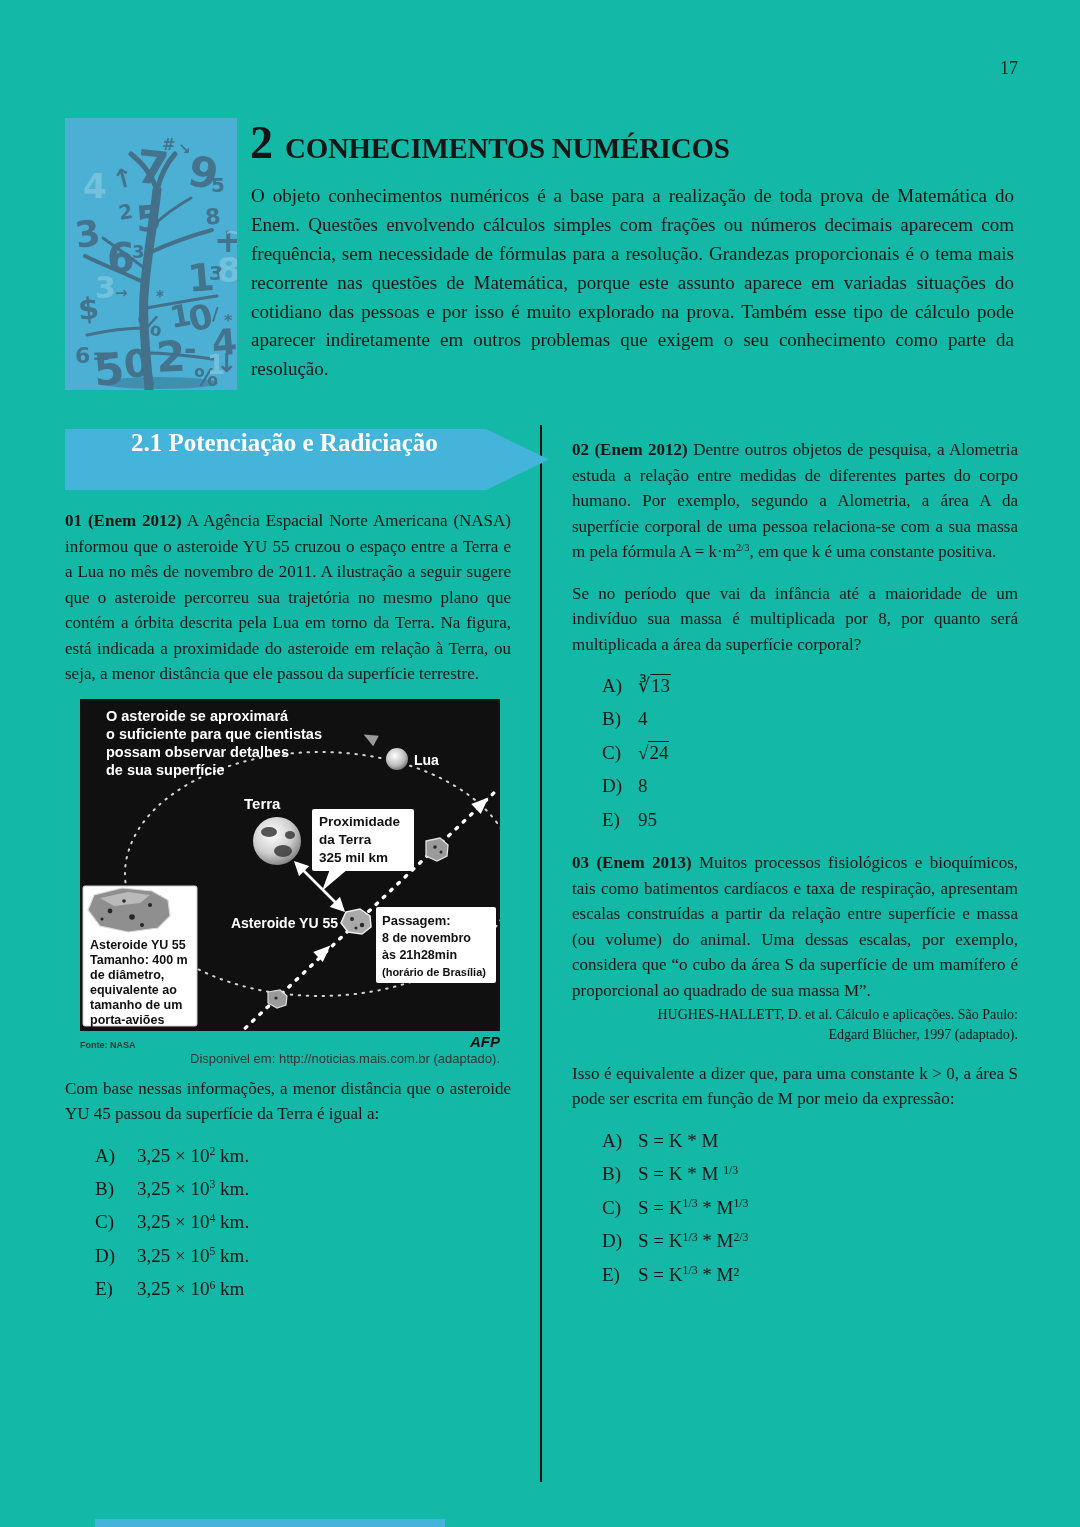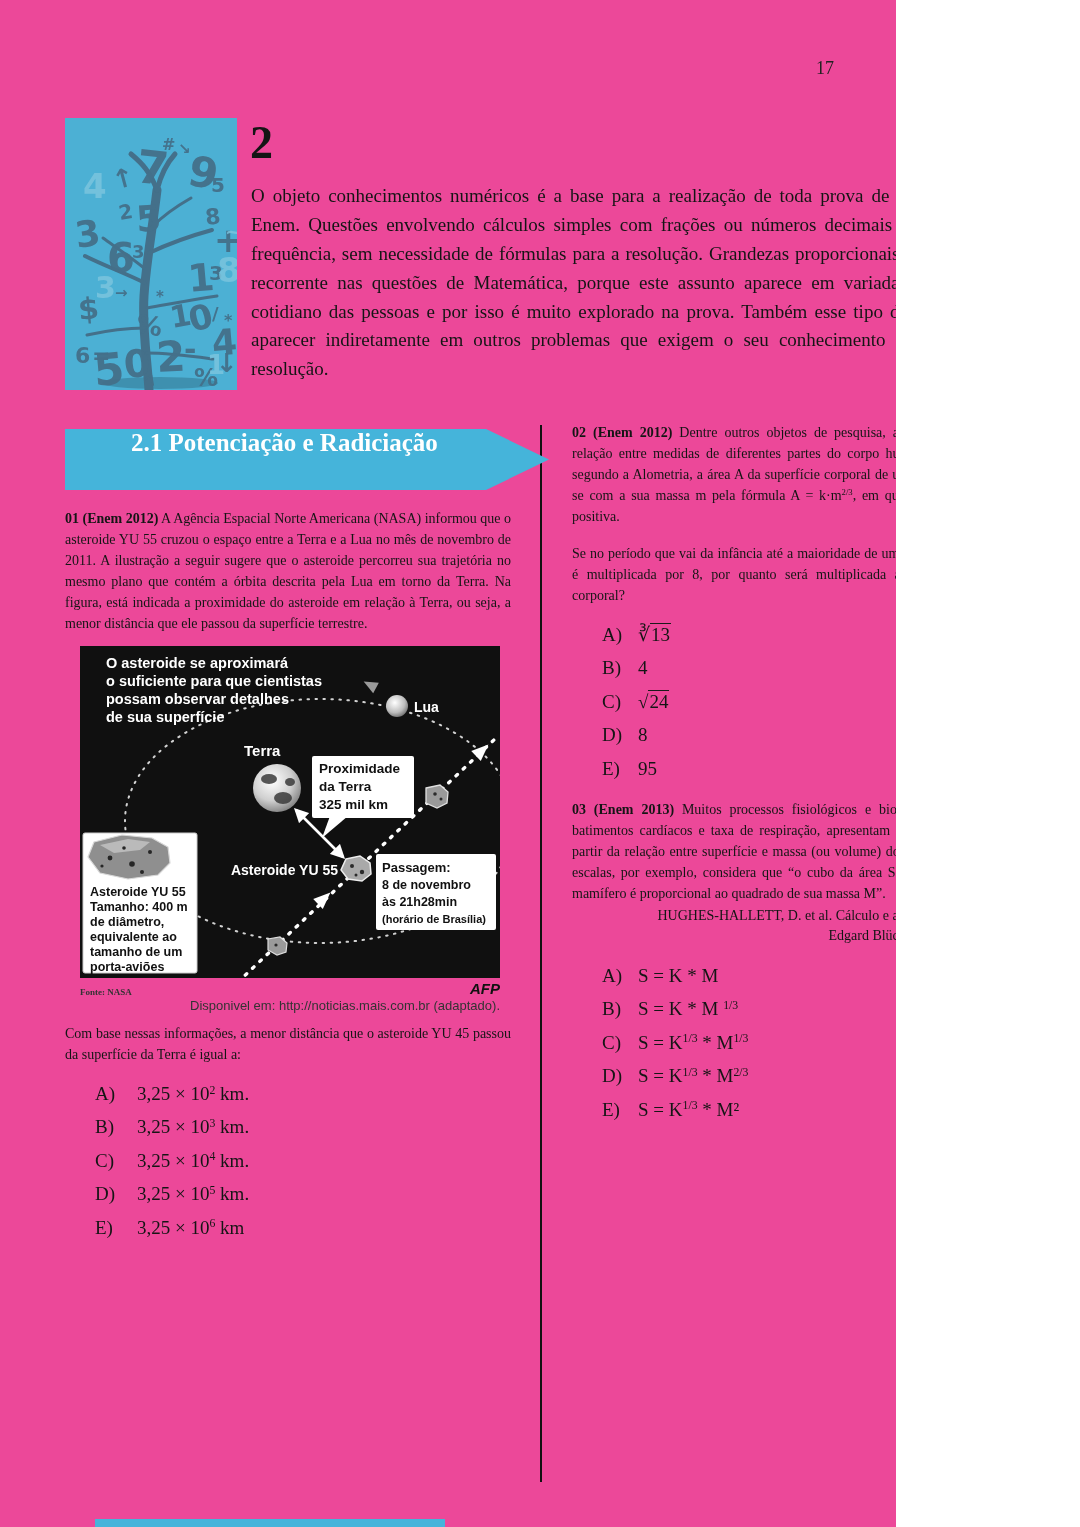--- a/index.html
+++ b/index.html
@@ -1,51 +1,51 @@
 <!DOCTYPE html>
 <html lang="pt"><head>
 <meta charset="utf-8">
 <style>
   html,body{margin:0;padding:0;background:#fff;}
-  .page{position:relative;width:896px;height:1527px;background:#ec4899;overflow:hidden;
+  .page{position:relative;width:1080px;height:1527px;background:#14b8a6;overflow:hidden;
         font-family:"Liberation Serif", serif;color:#151515;}
   .page-number{position:absolute;top:58px;right:62px;font-size:18px;color:#222;}
   
   .header{position:absolute;left:65px;top:118px;width:950px;}
   .tree-fig{position:absolute;left:0;top:0;width:172px;height:272px;}
   .tree-num{font-family:"DejaVu Sans",sans-serif;font-weight:bold;fill:#44708a;opacity:.95;}
   .tree-num.light{fill:#7ac4de;opacity:.85;}
   .header-right{margin-left:185px;width:765px;}
   .chapter-heading{display:flex;align-items:baseline;gap:12px;margin:2px 0 16px 0;}
   .ch-num{font-size:46px;font-weight:bold;line-height:1;}
   .ch-title{font-size:29px;font-weight:bold;letter-spacing:-0.3px;}
   .intro{margin:1px;font-size:19px;line-height:1.52;text-align:justify;}
   
   .col-divider{position:absolute;left:540px;top:425px;width:2px;height:1057px;background:#111;}
   .col{position:absolute;top:425px;width:446px;}
   .col.left{left:65px;}
   .col.right{left:572px;top:422px;}
-  .para{font-size:14px;line-height:1.5;text-align:justify;margin:0 0 12px 0;}
+  .para{font-size:17px;line-height:1.5;text-align:justify;margin:15px 0 12px 0;}
   .seg-b{font-weight:bold;}
   .seg-sup{font-size:.62em;position:relative;top:-.55em;letter-spacing:0;}
   .seg-over{border-top:1.6px solid #1a1a1a;padding:0 1px;}
   
   .banner{position:relative;width:448px;height:61px;background:#45b4da;margin:4px 0 18px 0;
           clip-path:polygon(0 0,87% 0,100% 50%,87% 100%,0 100%);
           display:flex;align-items:flex-start;padding-left:36px;}
   .banner-text{color:#ffffff;font-weight:bold;font-size:25px;padding-left:30px;}
   
   .options{margin:14px 0 0 30px;}
   .option-row{display:flex;align-items:baseline;font-size:19px;line-height:1.55;margin-bottom:4px;}
   .opt-label{width:42px;flex:0 0 42px;}
   
   .asteroid-figure{width:420px;margin:6px 0 2px 15px;}
   .fig-svg{display:block;width:420px;height:332px;background:#101010;}
   .fig-src-row{display:flex;justify-content:space-between;align-items:flex-end;margin-top:2px;}
-  .fig-source{font-family:Liberation Serif, serif;font-size:9px;font-weight:bold;color:#333;}
+  .fig-source{font-family:Liberation Sans, sans-serif;font-size:9px;font-weight:bold;color:#333;}
   .fig-agency{font-family:"Liberation Sans",sans-serif;font-size:15px;font-weight:bold;font-style:italic;color:#111;}
   .fig-credit{font-family:"Liberation Sans",sans-serif;font-size:13px;color:#333;text-align:right;margin-top:1px;}
   
   .citation{font-size:14px;line-height:1.45;text-align:right;padding-left:55px;margin:2px 0 8px 0;}
   
   text{font-family:"Liberation Sans",sans-serif;}
   .ft-white{fill:#ffffff;font-weight:bold;}
   .ft-dark{fill:#111111;font-weight:bold;}
   .bottom-strip{position:absolute;left:95px;top:1519px;width:350px;height:8px;background:#45b4da;}
 </style>
@@ -109,20 +109,21 @@
           <text x="18" y="80" font-size="34" class="tree-num light">4</text>
           <text x="152" y="164" font-size="34" class="tree-num light">8</text>
           <text x="30" y="180" font-size="30" class="tree-num light">3</text>
           <text x="142" y="256" font-size="26" class="tree-num light">1</text>
           <text x="160" y="120" font-size="20" class="tree-num light">~</text>
         </g>
     </svg>
     <div class="header-right">
       <div class="chapter-heading">
         <span class="ch-num">2</span>
+        <span class="ch-title">CONHECIMENTOS NUMÉRICOS</span>
       </div>
       <p class="intro">O objeto conhecimentos numéricos é a base para a realização de toda prova de Matemática do Enem. Questões envolvendo cálculos simples com frações ou números decimais aparecem com frequência, sem necessidade de fórmulas para a resolução. Grandezas proporcionais é o tema mais recorrente nas questões de Matemática, porque este assunto aparece em variadas situações do cotidiano das pessoas e por isso é muito explorado na prova. Também esse tipo de cálculo pode aparecer indiretamente em outros problemas que exigem o seu conhecimento como parte da resolução.</p>
     </div>
   </div>
 
   <div class="col-divider"></div>
 
   <div class="col left">
 
     <div class="banner">
@@ -291,20 +292,21 @@
       <div class="option-row">
         <span class="opt-label" style="width:36px;flex-basis:36px;">E)</span>
         <span><span>95</span></span>
       </div>
     </div>
 
     <p class="para" style="margin-top:16px;margin-bottom:2px;"><span class="seg-b">03 (Enem 2013)</span><span> Muitos processos fisiológicos e bioquímicos, tais como batimentos cardíacos e taxa de respiração, apresentam escalas construídas a partir da relação entre superfície e massa (ou volume) do animal. Uma dessas escalas, por exemplo, considera que “o cubo da área S da superfície de um mamífero é proporcional ao quadrado de sua massa M”.</span></p>
 
     <div class="citation">HUGHES-HALLETT, D. et al. Cálculo e aplicações. São Paulo: Edgard Blücher, 1997 (adaptado).</div>
 
+    <p class="para">Isso é equivalente a dizer que, para uma constante k &gt; 0, a área S pode ser escrita em função de M por meio da expressão:</p>
 
     <div class="options">
       <div class="option-row">
         <span class="opt-label" style="width:36px;flex-basis:36px;">A)</span>
         <span><span>S = K * M</span></span>
       </div>
       <div class="option-row">
         <span class="opt-label" style="width:36px;flex-basis:36px;">B)</span>
         <span><span>S = K * M </span><span class="seg-sup">1/3</span></span>
       </div>

